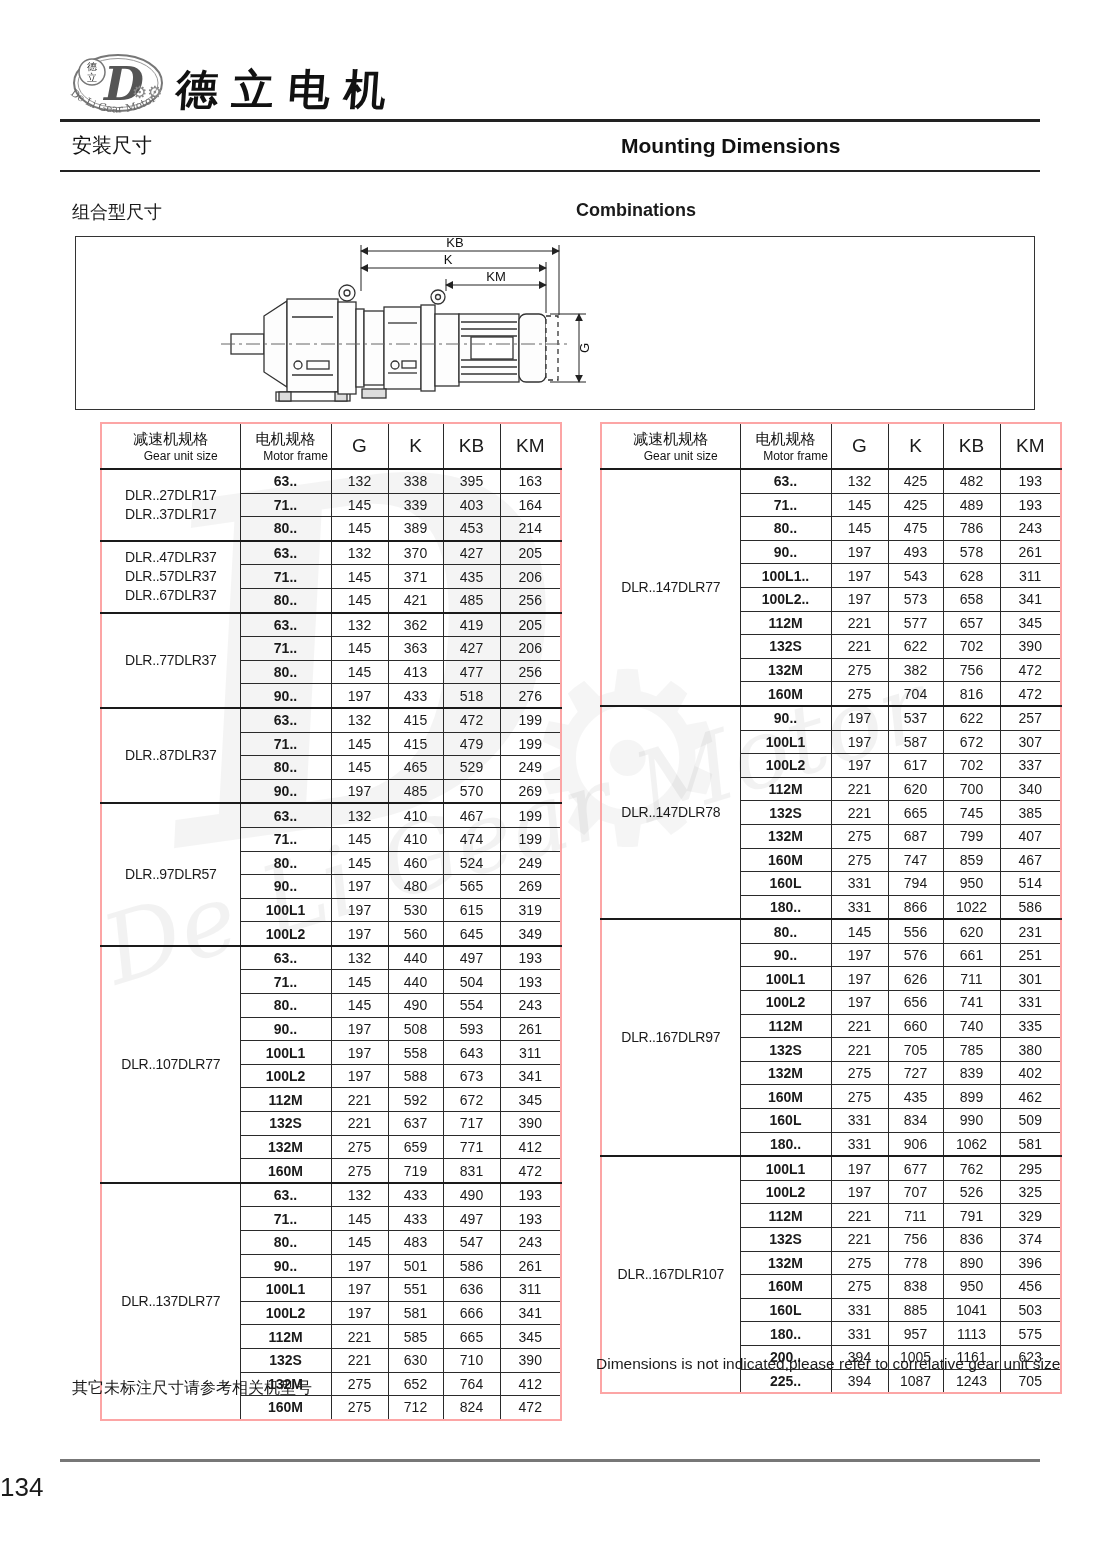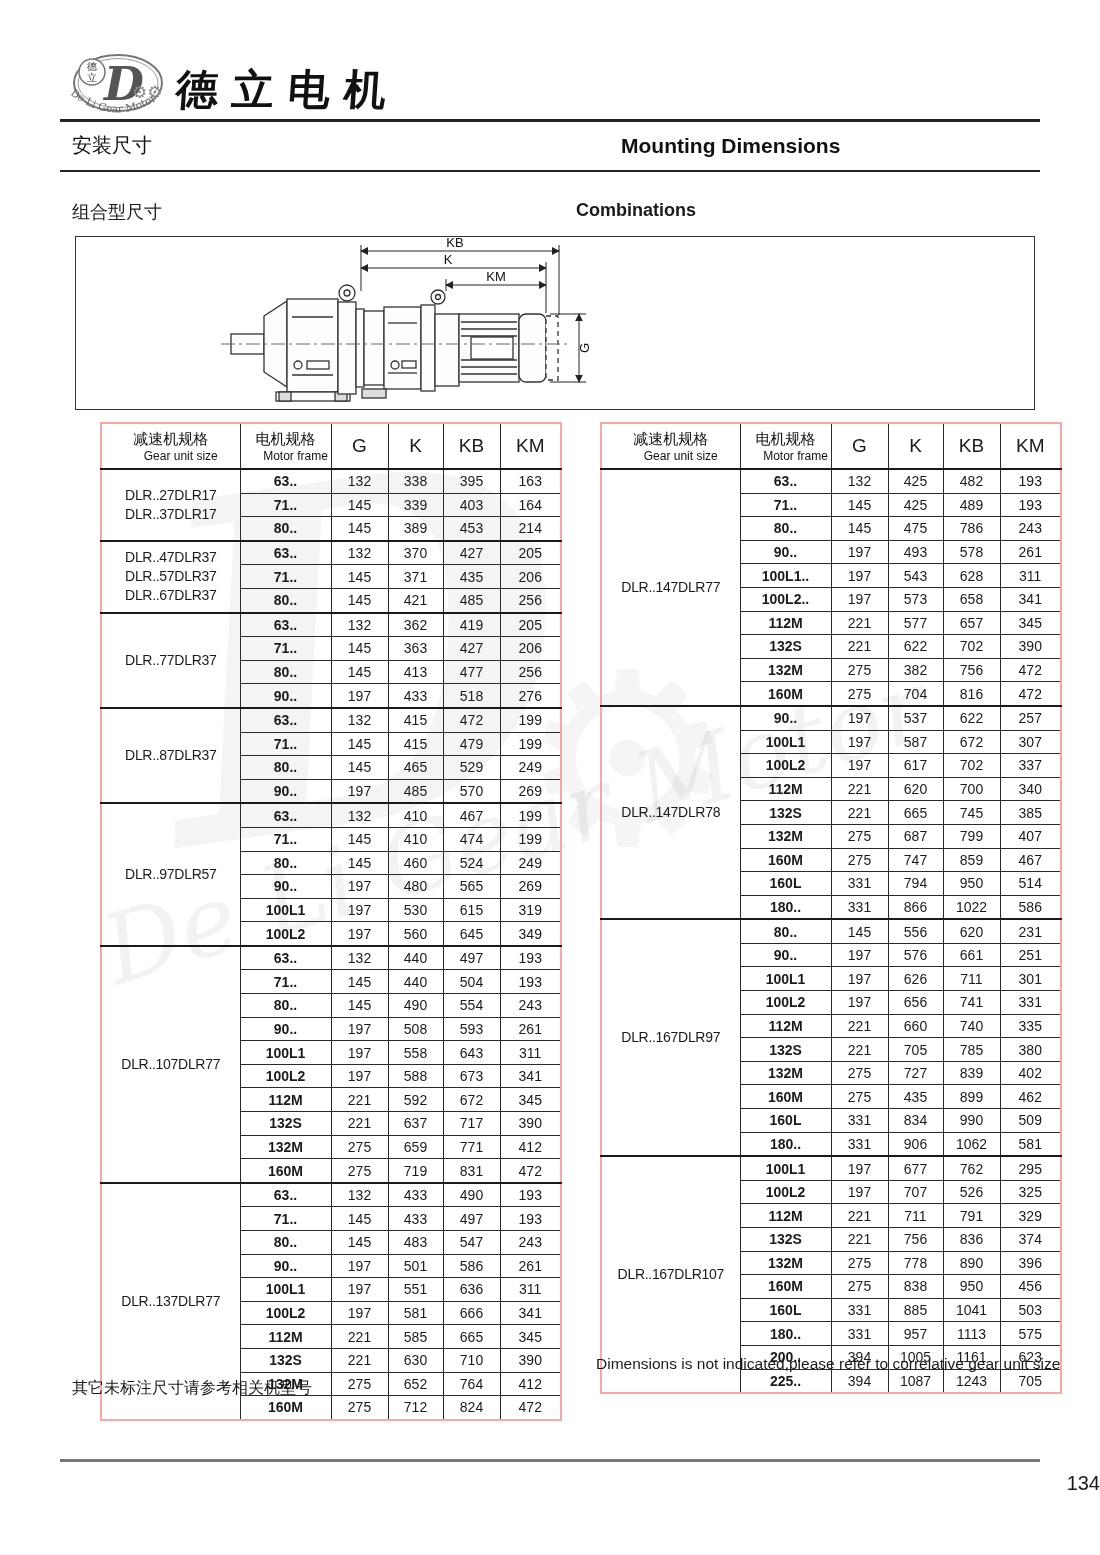--- a/index.html
+++ b/index.html
@@ -35,21 +35,21 @@
   .hd-cn { font-size:15px; color:#111; }
   .hd-en { font-size:12px; color:#111;padding-left:20px; }
   table.dim td { height:22.6px; font-size:14px; }
   td.glabel { font-size:16px; line-height:1.35; letter-spacing:-0.3px; }
   td.frame { font-weight:bold; font-size:13.5px; }
   td.num { font-size:14.5px; }
   tr.gfirst td { border-top:2px solid #1a1a1a; }
 
   .foot-cn { position:absolute; left:72px; top:1378px; font-size:16px; z-index:1; }
   .foot-en { position:absolute; left:576px; top:1350px; width:468px; font-size:15.5px; line-height:1.75; z-index:1;padding-left:20px; }
-  .pageno { position:absolute; left:0; top:1472px; width:1100px; text-align:right; font-size:20px; z-index:1; }
+  .pageno { position:absolute; left:0; top:1472px; width:1100px; text-align:left; font-size:26px; z-index:1; }
 </style>
 </head>
 <body>
 
 <div class="page">
 
   <div class="wm wm-d">D</div>
   <div class="wm wm-gear">⚙</div>
   <div class="wm wm-text">De Li Gear Motor</div>
 

